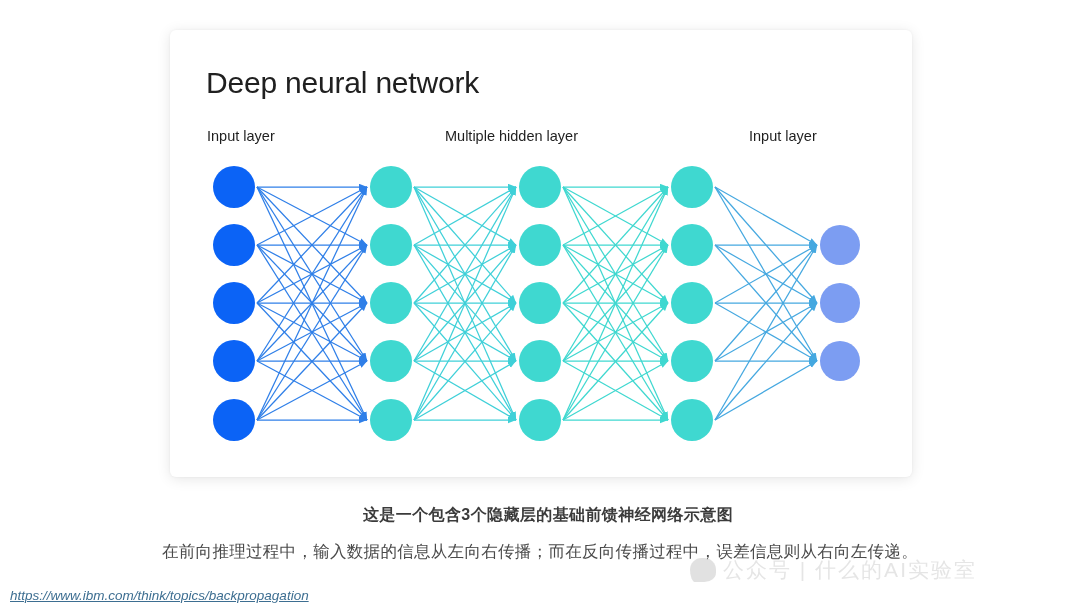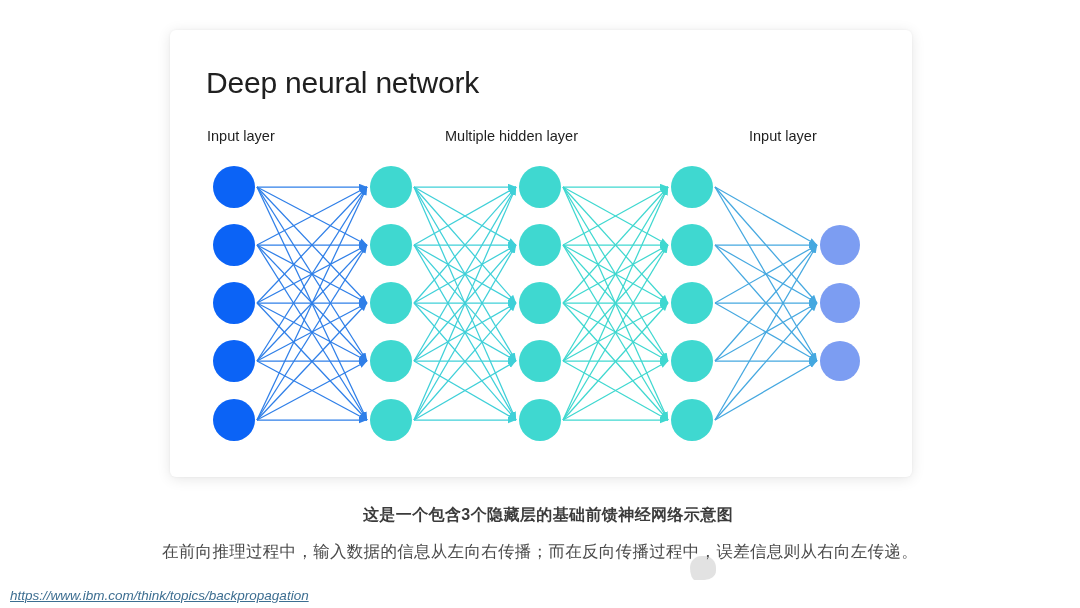--- a/index.html
+++ b/index.html
@@ -265,13 +265,14 @@
   </svg>
 </div>
 
 <div id="caption-bold">这是一个包含3个隐藏层的基础前馈神经网络示意图</div>
 <div id="caption-detail">在前向推理过程中，输入数据的信息从左向右传播；而在反向传播过程中，误差信息则从右向左传递。</div>
 
 <a id="source-link" href="#">https://www.ibm.com/think/topics/backpropagation</a>
 
 <div id="watermark">
   <div id="watermark-icon"></div>
+  <div id="watermark-text">公众号 | 什么的AI实验室</div>
 </div>
 
 </body></html>

